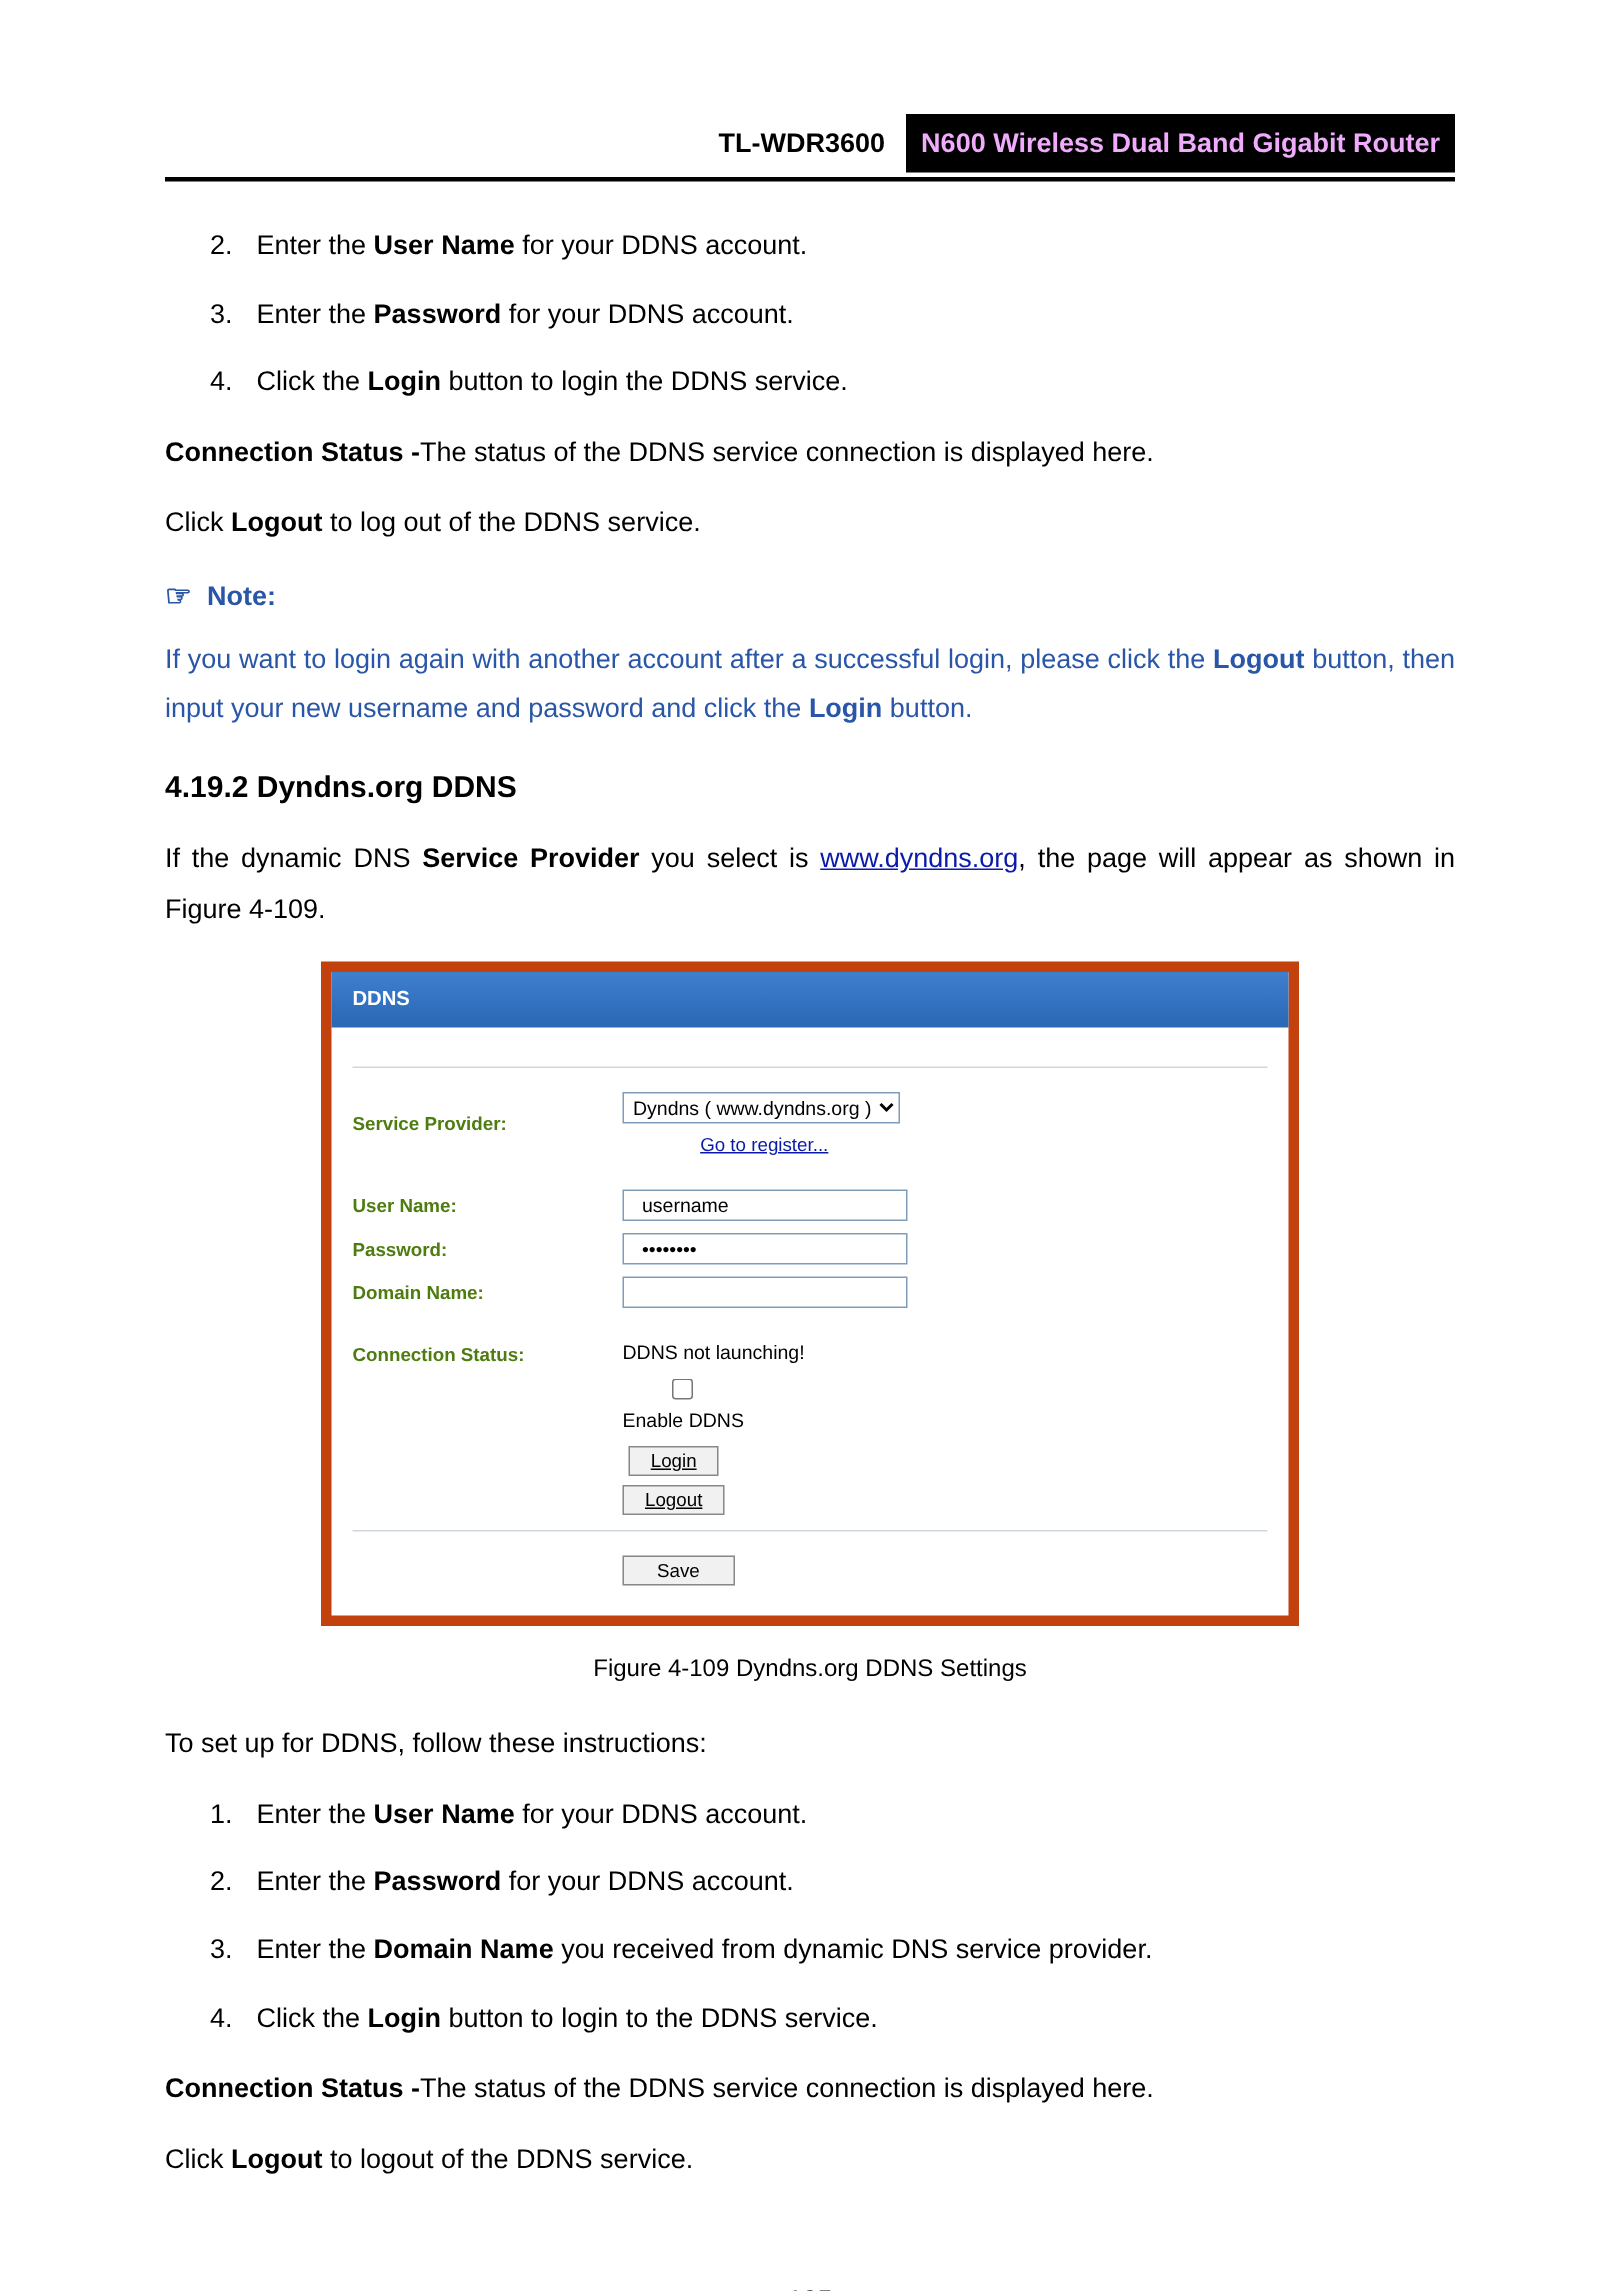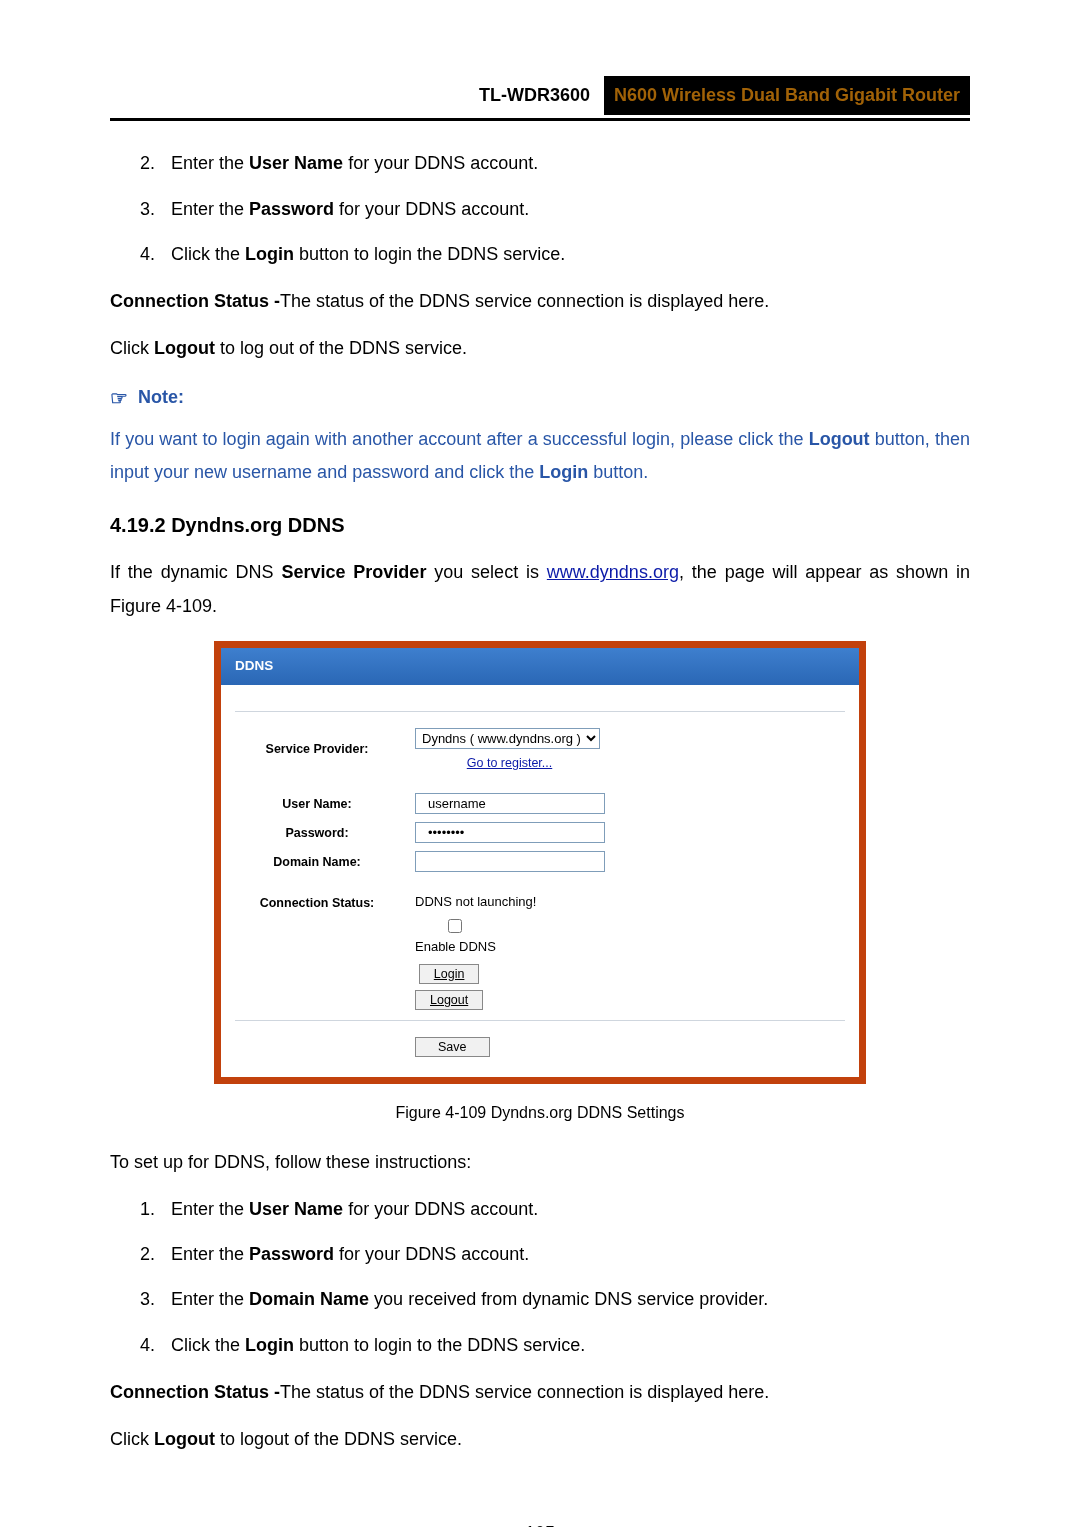--- a/index.html
+++ b/index.html
@@ -1,41 +1,41 @@
 <!DOCTYPE html>
 <html><head>
 <meta charset="utf-8">
 <style>
   * { box-sizing: border-box; margin: 0; padding: 0; }
   body { font-family: Arial, Helvetica, sans-serif; color: #000; background: #fff;
          width: 1080px; margin: 0 auto; padding: 76px 110px 40px 110px; line-height: 1.85; font-size: 18px; }
   .hdr-row { width: 100%; display: flex; justify-content: flex-end; align-items: center; }
   .hdr-model { font-weight: 700; padding-right: 14px; }
-  .hdr-desc { background: #000; color: #a16207; font-weight: 700; padding: 3px 10px 3px 10px; }
+  .hdr-desc { background: #000; color: #f0abfc; font-weight: 700; padding: 3px 10px 3px 10px; }
   .hdr-rule { border-bottom: 3px solid #000; margin-top: 3px; margin-bottom: 26px; }
   ol.hanging { list-style: none; padding-left: 26px; margin-bottom: 14px; }
   ol.hanging li { margin-bottom: 12px; padding-left: 4px; }
   ol.hanging li .num { display: inline-block; width: 26px; }
   .para { margin-bottom: 14px; }
   .note-label { color: #2956a7; font-weight: 700; margin-top: 10px; }
   .hand-icon { font-size: 20px; vertical-align: middle; }
   .note-text { color: #2956a7; margin-top: 6px; margin-bottom: 18px; text-align: justify; }
   .sec-head { font-weight: 700; font-size: 20px; margin-top: 14px; margin-bottom: 12px; }
   .link { color: #0b1aa8; text-decoration: underline; }
   .just { text-align: justify; }
   b { font-weight: 700; }
 
   
   .figbox { width: 652px; margin: 18px auto 8px auto; border: 7px solid #c2410c; font-size: 13.5px; }
   .figbox-title { background: linear-gradient(#3e7fce,#2a67b5); color: #fff; font-weight: 700;
                   padding: 6px 14px; font-family: Arial, sans-serif; }
   .figbox-body { padding: 10px 14px 12px 14px; }
   .figbox hr.sep { border: none; border-top: 1px solid #cfd6de; margin: 10px 0 16px 0; }
   .frow { display: flex; align-items: center; margin-bottom: 8px; line-height: 1.3; }
-  .flbl { width: 180px; text-align: center; padding-right: 16px; font-weight: 700; font-size: 12.5px; color:#000000; }
+  .flbl { width: 180px; text-align: left; padding-right: 16px; font-weight: 700; font-size: 12.5px; color:#4d7c0f; }
   .fval { display: flex; align-items: center; gap: 6px; font-size: 13px; flex-direction: column; }
   select.sel { font-family: Arial; font-size: 13px; padding: 1px 2px; border: 1px solid #7f9db9; background:#fff;}
   input.txt { border: 1px solid #7f9db9; padding: 2px 12px; font-size: 13px; width: 190px; font-family: Arial; }
   input.chk { width:14px; height:14px; }
   .btn { border:1px solid #888; background:#f1f1f1; font-size:12.5px; padding:2px 14px; text-decoration:underline;
          font-family: Arial; cursor:pointer; }
   .save { text-decoration:none; padding:2px 22px; }
   .go-reg { color:#0b1aa8; text-decoration:underline; font-size:12.5px; margin-left:4px;}
   .caption { text-align:center; margin: 14px 0 18px 0; font-size:16px;}
   .gap { height: 14px; }

